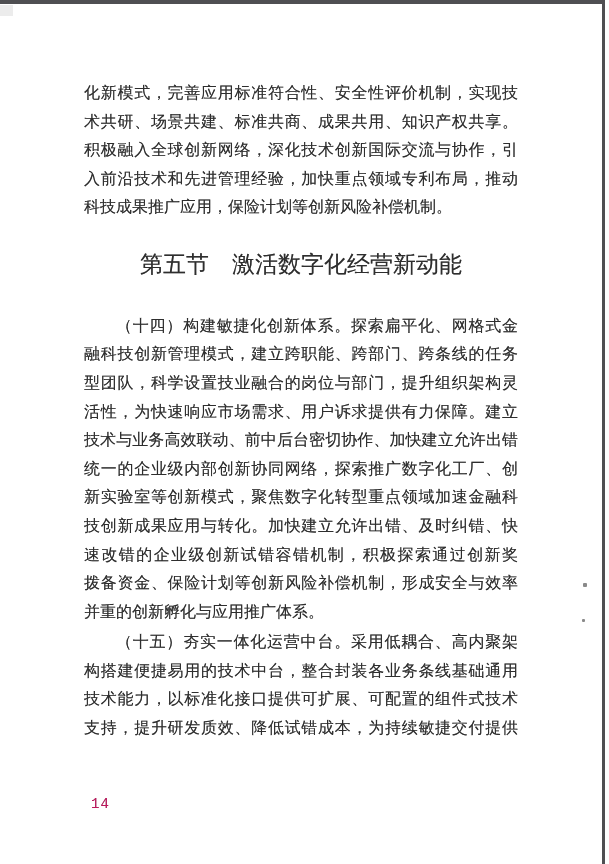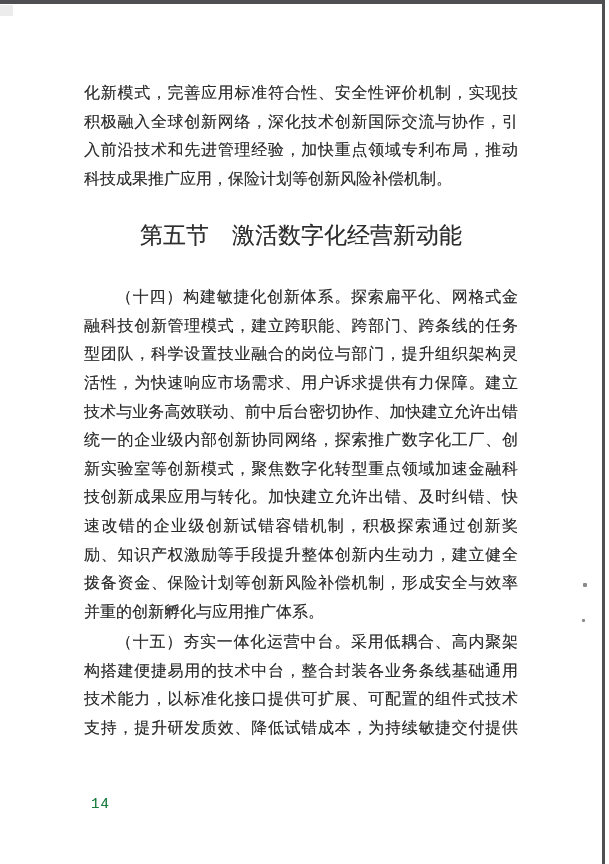--- a/index.html
+++ b/index.html
@@ -72,54 +72,54 @@
     padding: 28.6px 0;
   }
   .block-para-14 { padding-top: 4px; }
   .block-para-15 { padding-top: 2px; }
 
   .page-number {
     position: absolute;
     left: 91px;
     top: 796px;
     font-size: 14px;
-    color: #15803d;
+    color: #be185d;
     letter-spacing: 1px;
     text-shadow: 0 0 0.5px rgba(58,58,58,0.5);
   }
 </style>
 </head>
 <body>
 
 <div class="scan-page">
   <div class="edge-top"></div>
   <div class="edge-right"></div>
   <div class="corner-artifact"></div>
   <div class="speck s1"></div>
   <div class="speck s2"></div>
 
   <div class="text-flow" id="text-flow">
       <div class="block block-para-continuation">
         <div class="line">化新模式，完善应用标准符合性、安全性评价机制，实现技</div>
+        <div class="line">术共研、场景共建、标准共商、成果共用、知识产权共享。</div>
         <div class="line">积极融入全球创新网络，深化技术创新国际交流与协作，引</div>
         <div class="line">入前沿技术和先进管理经验，加快重点领域专利布局，推动</div>
         <div class="line flush">科技成果推广应用，保险计划等创新风险补偿机制。</div>
       </div>
       <div class="block block-section-heading heading">第五节　激活数字化经营新动能</div>
       <div class="block block-para-14">
         <div class="line indent">（十四）构建敏捷化创新体系。探索扁平化、网格式金</div>
         <div class="line">融科技创新管理模式，建立跨职能、跨部门、跨条线的任务</div>
         <div class="line">型团队，科学设置技业融合的岗位与部门，提升组织架构灵</div>
         <div class="line">活性，为快速响应市场需求、用户诉求提供有力保障。建立</div>
         <div class="line">技术与业务高效联动、前中后台密切协作、加快建立允许出错</div>
         <div class="line">统一的企业级内部创新协同网络，探索推广数字化工厂、创</div>
         <div class="line">新实验室等创新模式，聚焦数字化转型重点领域加速金融科</div>
         <div class="line">技创新成果应用与转化。加快建立允许出错、及时纠错、快</div>
         <div class="line">速改错的企业级创新试错容错机制，积极探索通过创新奖</div>
-        <div class="line">励、知识产权激励等手段提升整体创新内生动力，建立健全</div>
         <div class="line">拨备资金、保险计划等创新风险补偿机制，形成安全与效率</div>
         <div class="line flush">并重的创新孵化与应用推广体系。</div>
       </div>
       <div class="block block-para-15">
         <div class="line indent">（十五）夯实一体化运营中台。采用低耦合、高内聚架</div>
         <div class="line">构搭建便捷易用的技术中台，整合封装各业务条线基础通用</div>
         <div class="line">技术能力，以标准化接口提供可扩展、可配置的组件式技术</div>
         <div class="line">支持，提升研发质效、降低试错成本，为持续敏捷交付提供</div>
       </div>
     </div>

